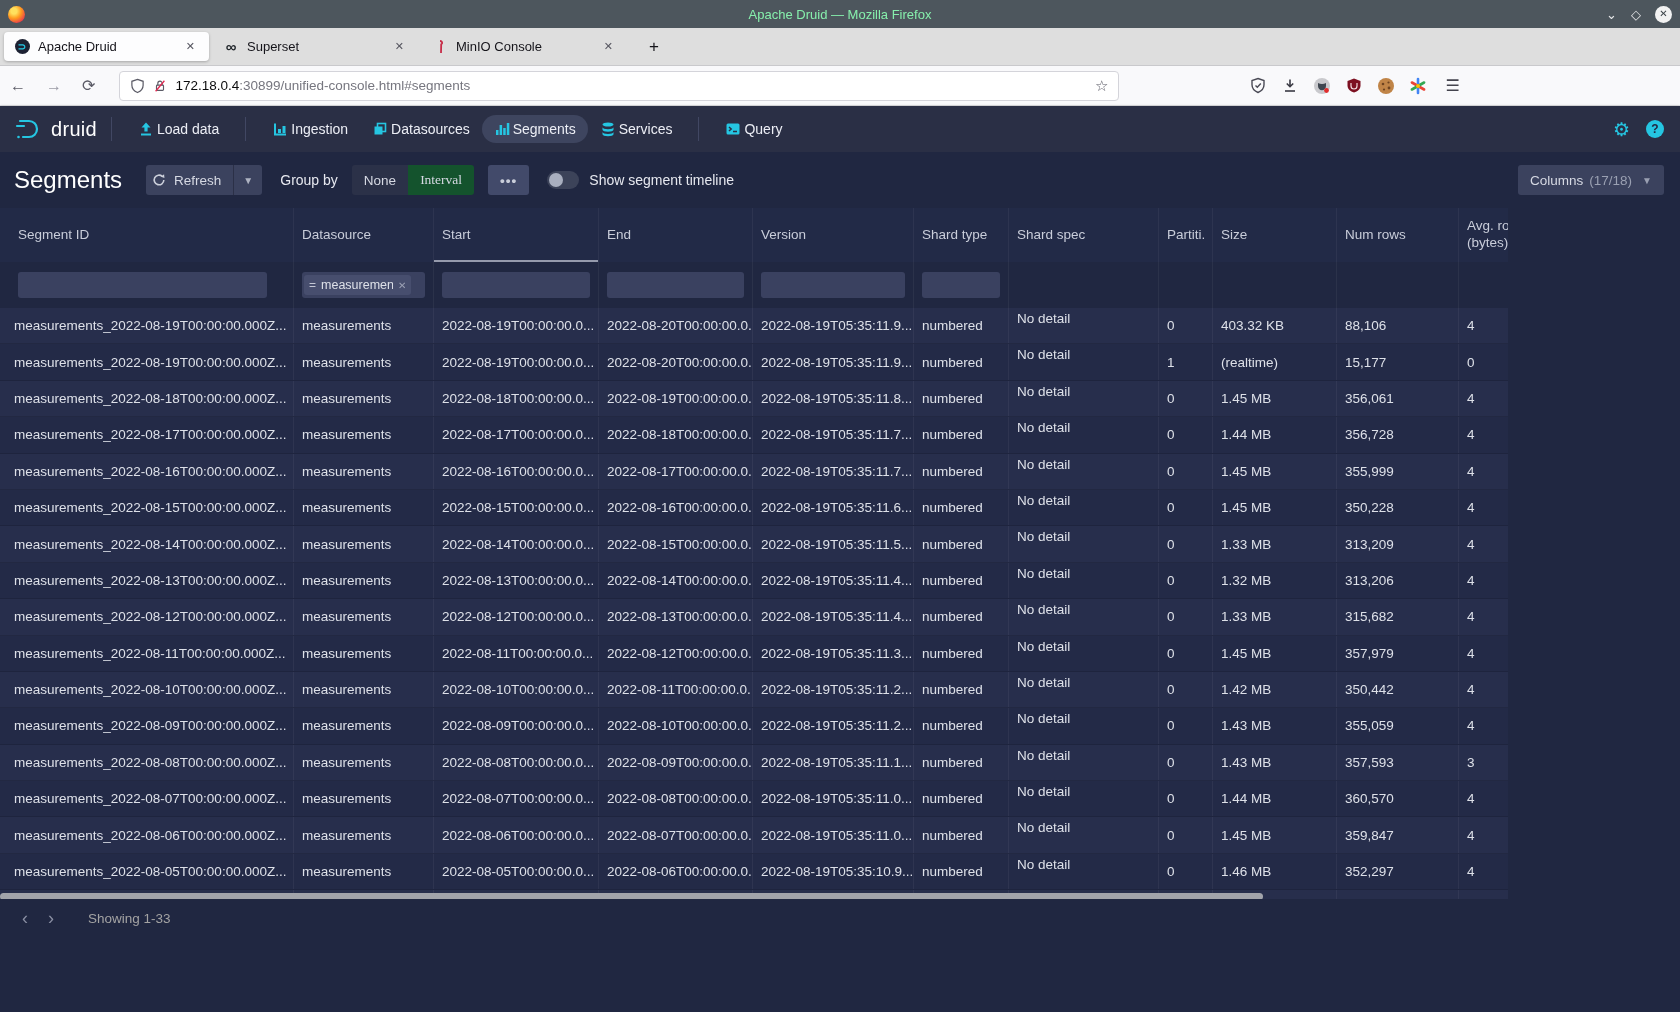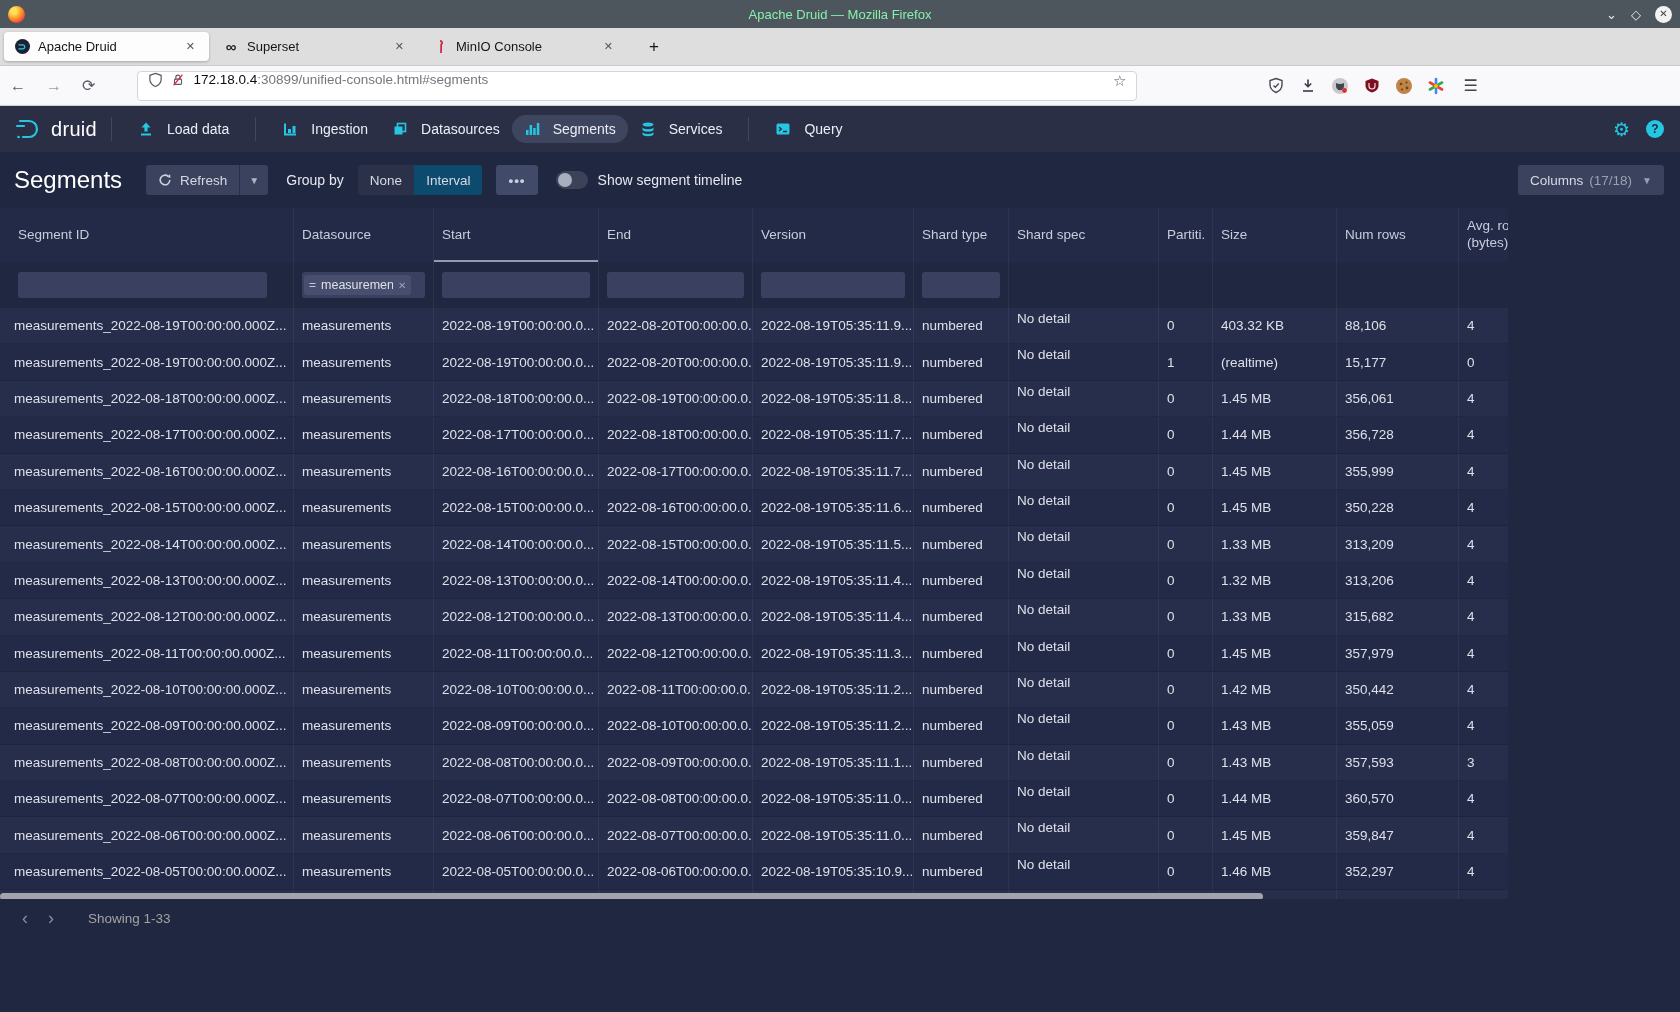--- a/index.html
+++ b/index.html
@@ -21,53 +21,53 @@
   .tab .favicon { width:16px; height:16px; margin-right:8px; display:flex; align-items:center; justify-content:center; flex:none; }
   .tab .tlabel { flex:1; overflow:hidden; white-space:nowrap; }
   .tab .tclose { color:#55555f; font-size:11px; padding:2px 4px; }
   .druid-fav { width:15px; height:15px; border-radius:50%; background:#1d2233; color:#25c6e2; font-size:10px; display:flex; align-items:center; justify-content:center; font-weight:bold; }
   .superset-fav { font-weight:bold; font-size:15px; color:#20252a; line-height:1; }
   .newtab { font-size:17px; color:#15141a; margin-left:14px; padding:2px 8px; }
 
   .toolbar { position:absolute; top:66px; left:0; width:1680px; height:40px; background:#f9f9fb; border-bottom:1px solid #e0e0e3; display:flex; align-items:center; }
   .navbtn { font-size:16px; color:#5b5b66; padding:4px 10px; }
   .navbtn.fwd { color:#9a9aa5; }
-  .urlbar { margin-left:32px; width:1000px; height:30px; background:#ffffff; border:1px solid #d4d4da; border-radius:4px; display:flex; align-items:flex-start; padding:0 10px; }
+  .urlbar { margin-left:14px; width:1000px; height:30px; background:#ffffff; border:1px solid #d4d4da; border-radius:4px; display:flex; align-items:center; padding:0 10px; }
   .urlbar .uicon { margin-right:8px; display:flex; align-items:center; }
   .urltext { flex:1; font-size:13.5px; white-space:nowrap; overflow:hidden; }
   .urltext .host { color:#0c0c0d; }
   .urltext .rest { color:#76767f; }
   .star { color:#5b5b66; font-size:15px; margin-left:8px; }
   .extbar { display:flex; align-items:center; gap:14px; margin-left:130px; }
   .extico { width:18px; height:18px; display:flex; align-items:center; justify-content:center; }
   .hamburger { color:#44444e; font-size:16px; margin-left:4px; }
 
   
   .druidnav { position:absolute; top:106px; left:0; width:1680px; height:46px; background:#2a2f45; display:flex; align-items:center; box-shadow:0 1px 3px rgba(0,0,0,.4); }
   .brand { display:flex; align-items:center; margin-left:14px; gap:7px; }
   .brand .bname { color:#ffffff; font-size:20px; font-weight:400; letter-spacing:.3px; }
   .nsep { width:1px; height:24px; background:#414763; margin:0 14px; }
-  .navitem { display:flex; align-items:center; gap:13px; color:#eceef5; font-size:14px; padding:6px 12px; border-radius:15px; cursor:default; }
+  .navitem { display:flex; align-items:center; gap:3px; color:#eceef5; font-size:14px; padding:6px 12px; border-radius:15px; cursor:default; }
   .navitem.active { background:#3e455f; }
   .nav-right { margin-left:auto; display:flex; align-items:center; gap:16px; margin-right:16px; }
   .gear { color:#25c6e2; font-size:19px; }
   .helpbtn { width:18px; height:18px; border-radius:50%; background:#25c6e2; color:#232843; font-weight:bold; font-size:12px; display:flex; align-items:center; justify-content:center; }
 
   
   .viewheader { position:absolute; top:152px; left:0; width:1680px; height:56px; display:flex; align-items:center; background:#202741; }
   .vtitle { color:#ffffff; font-size:24px; margin-left:14px; margin-right:24px; font-weight:400; }
   .btn { background:#3b425e; color:#d6d9e3; border:none; font-size:13.5px; height:30px; display:flex; align-items:center; padding:0 12px; border-radius:3px; font-family:inherit; }
   .splitbtn { display:flex; }
-  .splitbtn .main { border-radius:3px 0 0 3px; gap:8px; }
+  .splitbtn .main { border-radius:3px 0 0 3px; gap:8px;padding-left:6px; }
   .splitbtn .caret { border-radius:0 3px 3px 0; border-left:1px solid #2b3047; padding:0 9px; color:#aeb3c2; font-size:10px; }
   .glabel { color:#e6e8ef; font-size:14px; margin:0 14px 0 18px; }
   .seg { display:flex; }
   .seg .btn { border-radius:0; }
   .seg .btn:first-child { border-radius:3px 0 0 3px; background:#2b3148; }
-  .seg .btn:last-child { border-radius:0 3px 3px 0; background:#0c4a6e; }
+  .seg .btn:last-child { border-radius:0 3px 3px 0; background:#14532d;font-family:Liberation Serif, serif; }
   .morebtn { margin-left:14px; background:#424a6a; letter-spacing:1px; font-weight:bold; color:#c9cdd9; }
   .switch { width:32px; height:18px; border-radius:9px; background:#3c4359; margin-left:18px; position:relative; }
   .switch .knob { position:absolute; left:2px; top:2px; width:14px; height:14px; border-radius:50%; background:#a9afbf; }
   .tlabel2 { color:#e6e8ef; font-size:14px; margin-left:10px; }
   .colsbtn { margin-left:auto; margin-right:16px; gap:6px; }
   .colsbtn .dim { color:#9aa0b2; }
   .colsbtn .caret2 { color:#9aa0b2; font-size:10px; margin-left:4px; }
 
   
   .tablewrap { position:absolute; top:208px; left:0; width:1508px; height:691px; overflow:hidden; }

